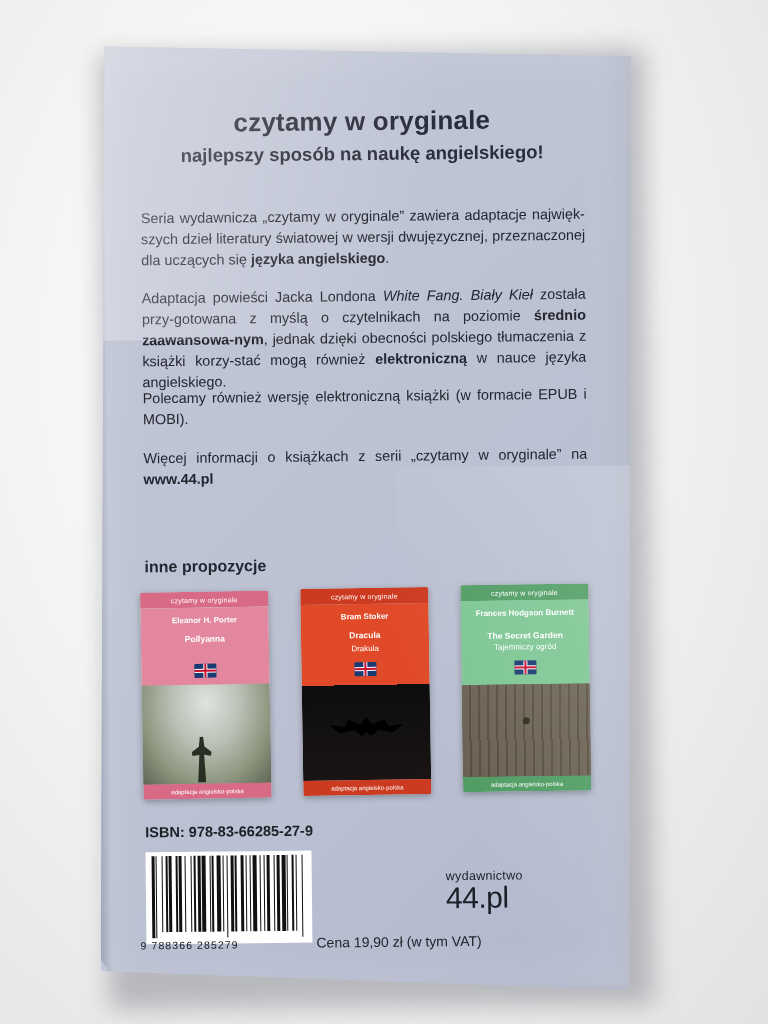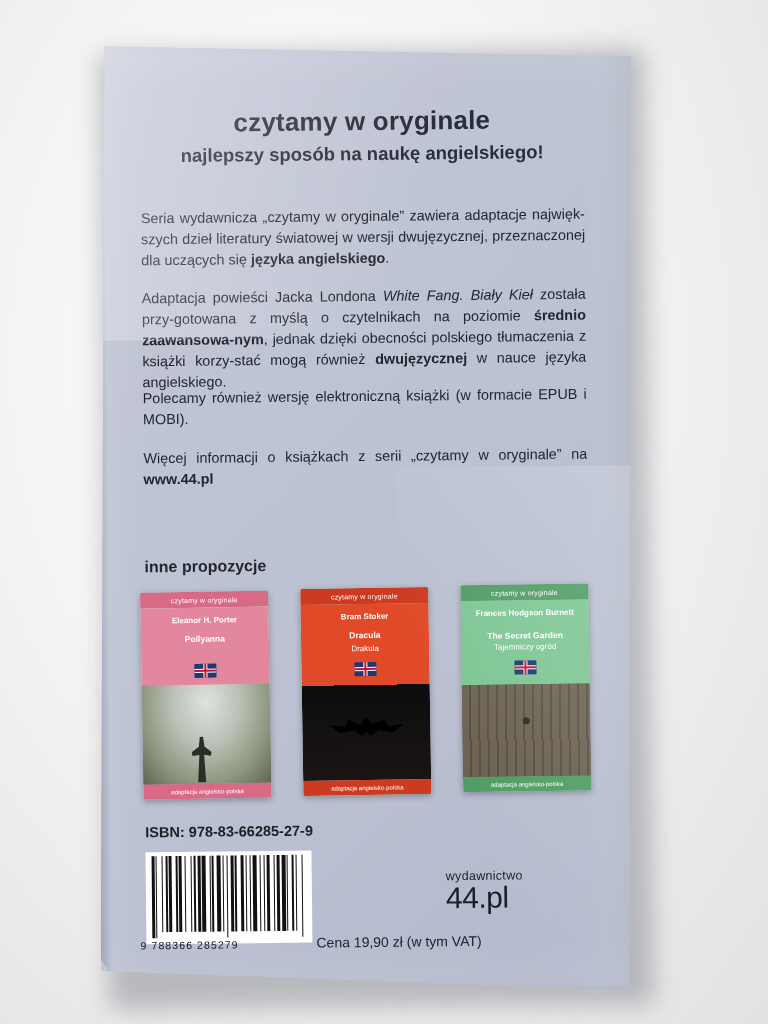--- a/index.html
+++ b/index.html
@@ -335,21 +335,21 @@
       <div id="content">
 
         <div class="headline" id="title-main">czytamy w oryginale</div>
         <div class="headline" id="title-sub">najlepszy sposób na naukę angielskiego!</div>
 
         <div class="para" id="p1">
           <span>Seria wydawnicza „czytamy w oryginale” zawiera adaptacje najwięk-szych dzieł literatury światowej w wersji dwujęzycznej, przeznaczonej dla uczących się </span><span class="b">języka angielskiego</span><span>.</span>
         </div>
 
         <div class="para" id="p2">
-          <span>Adaptacja powieści Jacka Londona </span><span class="i">White Fang. Biały Kieł</span><span> została przy-gotowana z myślą o czytelnikach na poziomie </span><span class="b">średnio zaawansowa-nym</span><span>, jednak dzięki obecności polskiego tłumaczenia z książki korzy-stać mogą również </span><span class="b">dwujęzycznej</span><span> w nauce języka angielskiego.</span>
+          <span>Adaptacja powieści Jacka Londona </span><span class="i">White Fang. Biały Kieł</span><span> została przy-gotowana z myślą o czytelnikach na poziomie </span><span class="b">średnio zaawansowa-nym</span><span>, jednak dzięki obecności polskiego tłumaczenia z książki korzy-stać mogą również </span><span class="b">elektroniczną</span><span> w nauce języka angielskiego.</span>
         </div>
 
         <div class="para" id="p3">Polecamy również wersję elektroniczną książki (w formacie EPUB i MOBI).</div>
 
         <div class="para" id="p4">
           <span>Więcej informacji o książkach z serii „czytamy w oryginale” na </span><span class="b">www.44.pl</span>
         </div>
 
         <div id="inne-label">inne propozycje</div>
 

